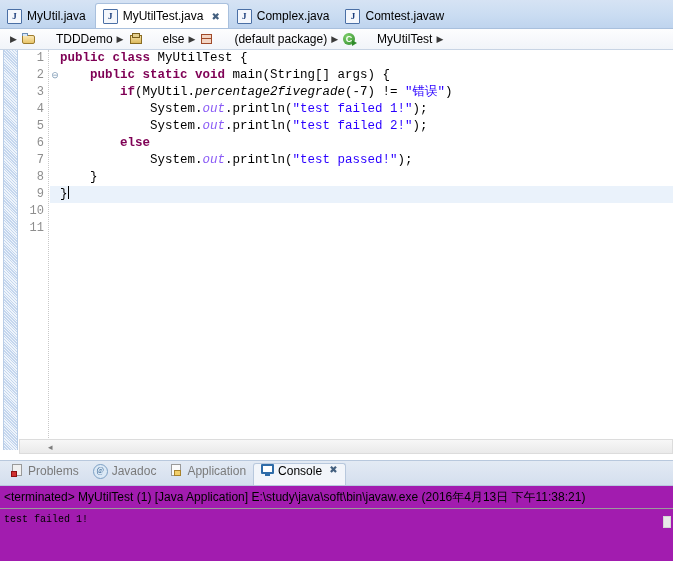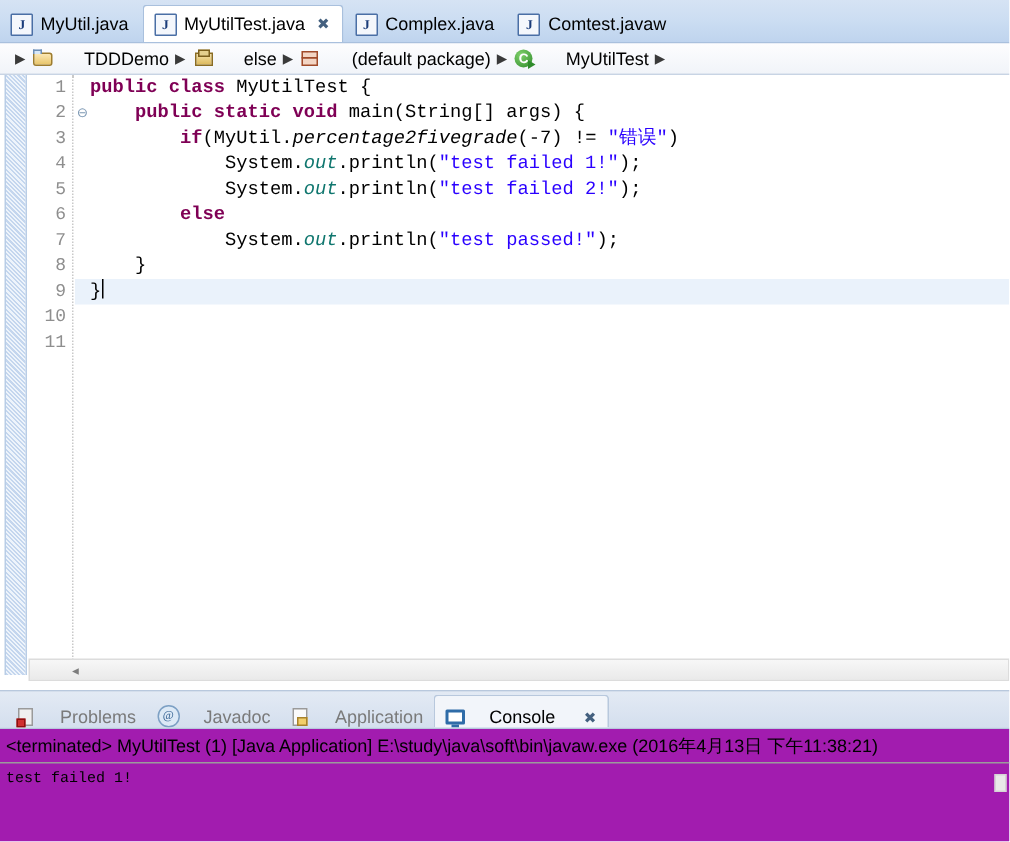--- a/index.html
+++ b/index.html
@@ -249,21 +249,21 @@
     font-size: 12.5px;
     padding-left: 10px;
     color: #000000;
   }
   .cline.current {
     background: #eaf2fb;
   }
   .kw { color: #7f0055; font-weight: bold; }
   .str { color: #2a00ff; }
   .cmt { color: #3f7f5f; }
-  .fld { color: #0f766e; font-style: italic; }
+  .fld { color: #8b5cf6; font-style: italic; }
   .mth { color: #000000; font-style: italic; }
   .caret {
     display: inline-block;
     width: 1px;
     height: 13px;
     background: #000;
     vertical-align: -2px;
   }
   .hscroll {
     position: absolute;
@@ -297,22 +297,22 @@
     border-top: 1px solid #b8c8dd;
     border-bottom: 1px solid #b8c8dd;
     box-sizing: border-box;
     display: flex;
     align-items: flex-end;
     padding-left: 4px;
     overflow: hidden;
   }
   .btab {
     display: flex;
-    align-items: flex-end;
-    gap: 16px;
+    align-items: flex-start;
+    gap: 4px;
     height: 21px;
     padding: 0 7px;
     font-size: 12px;
     color: #7a7a7a;
     white-space: nowrap;
     box-sizing: border-box;
   }
   .btab.active {
     background: #f2f5fa;
     border: 1px solid #b8c8dd;

